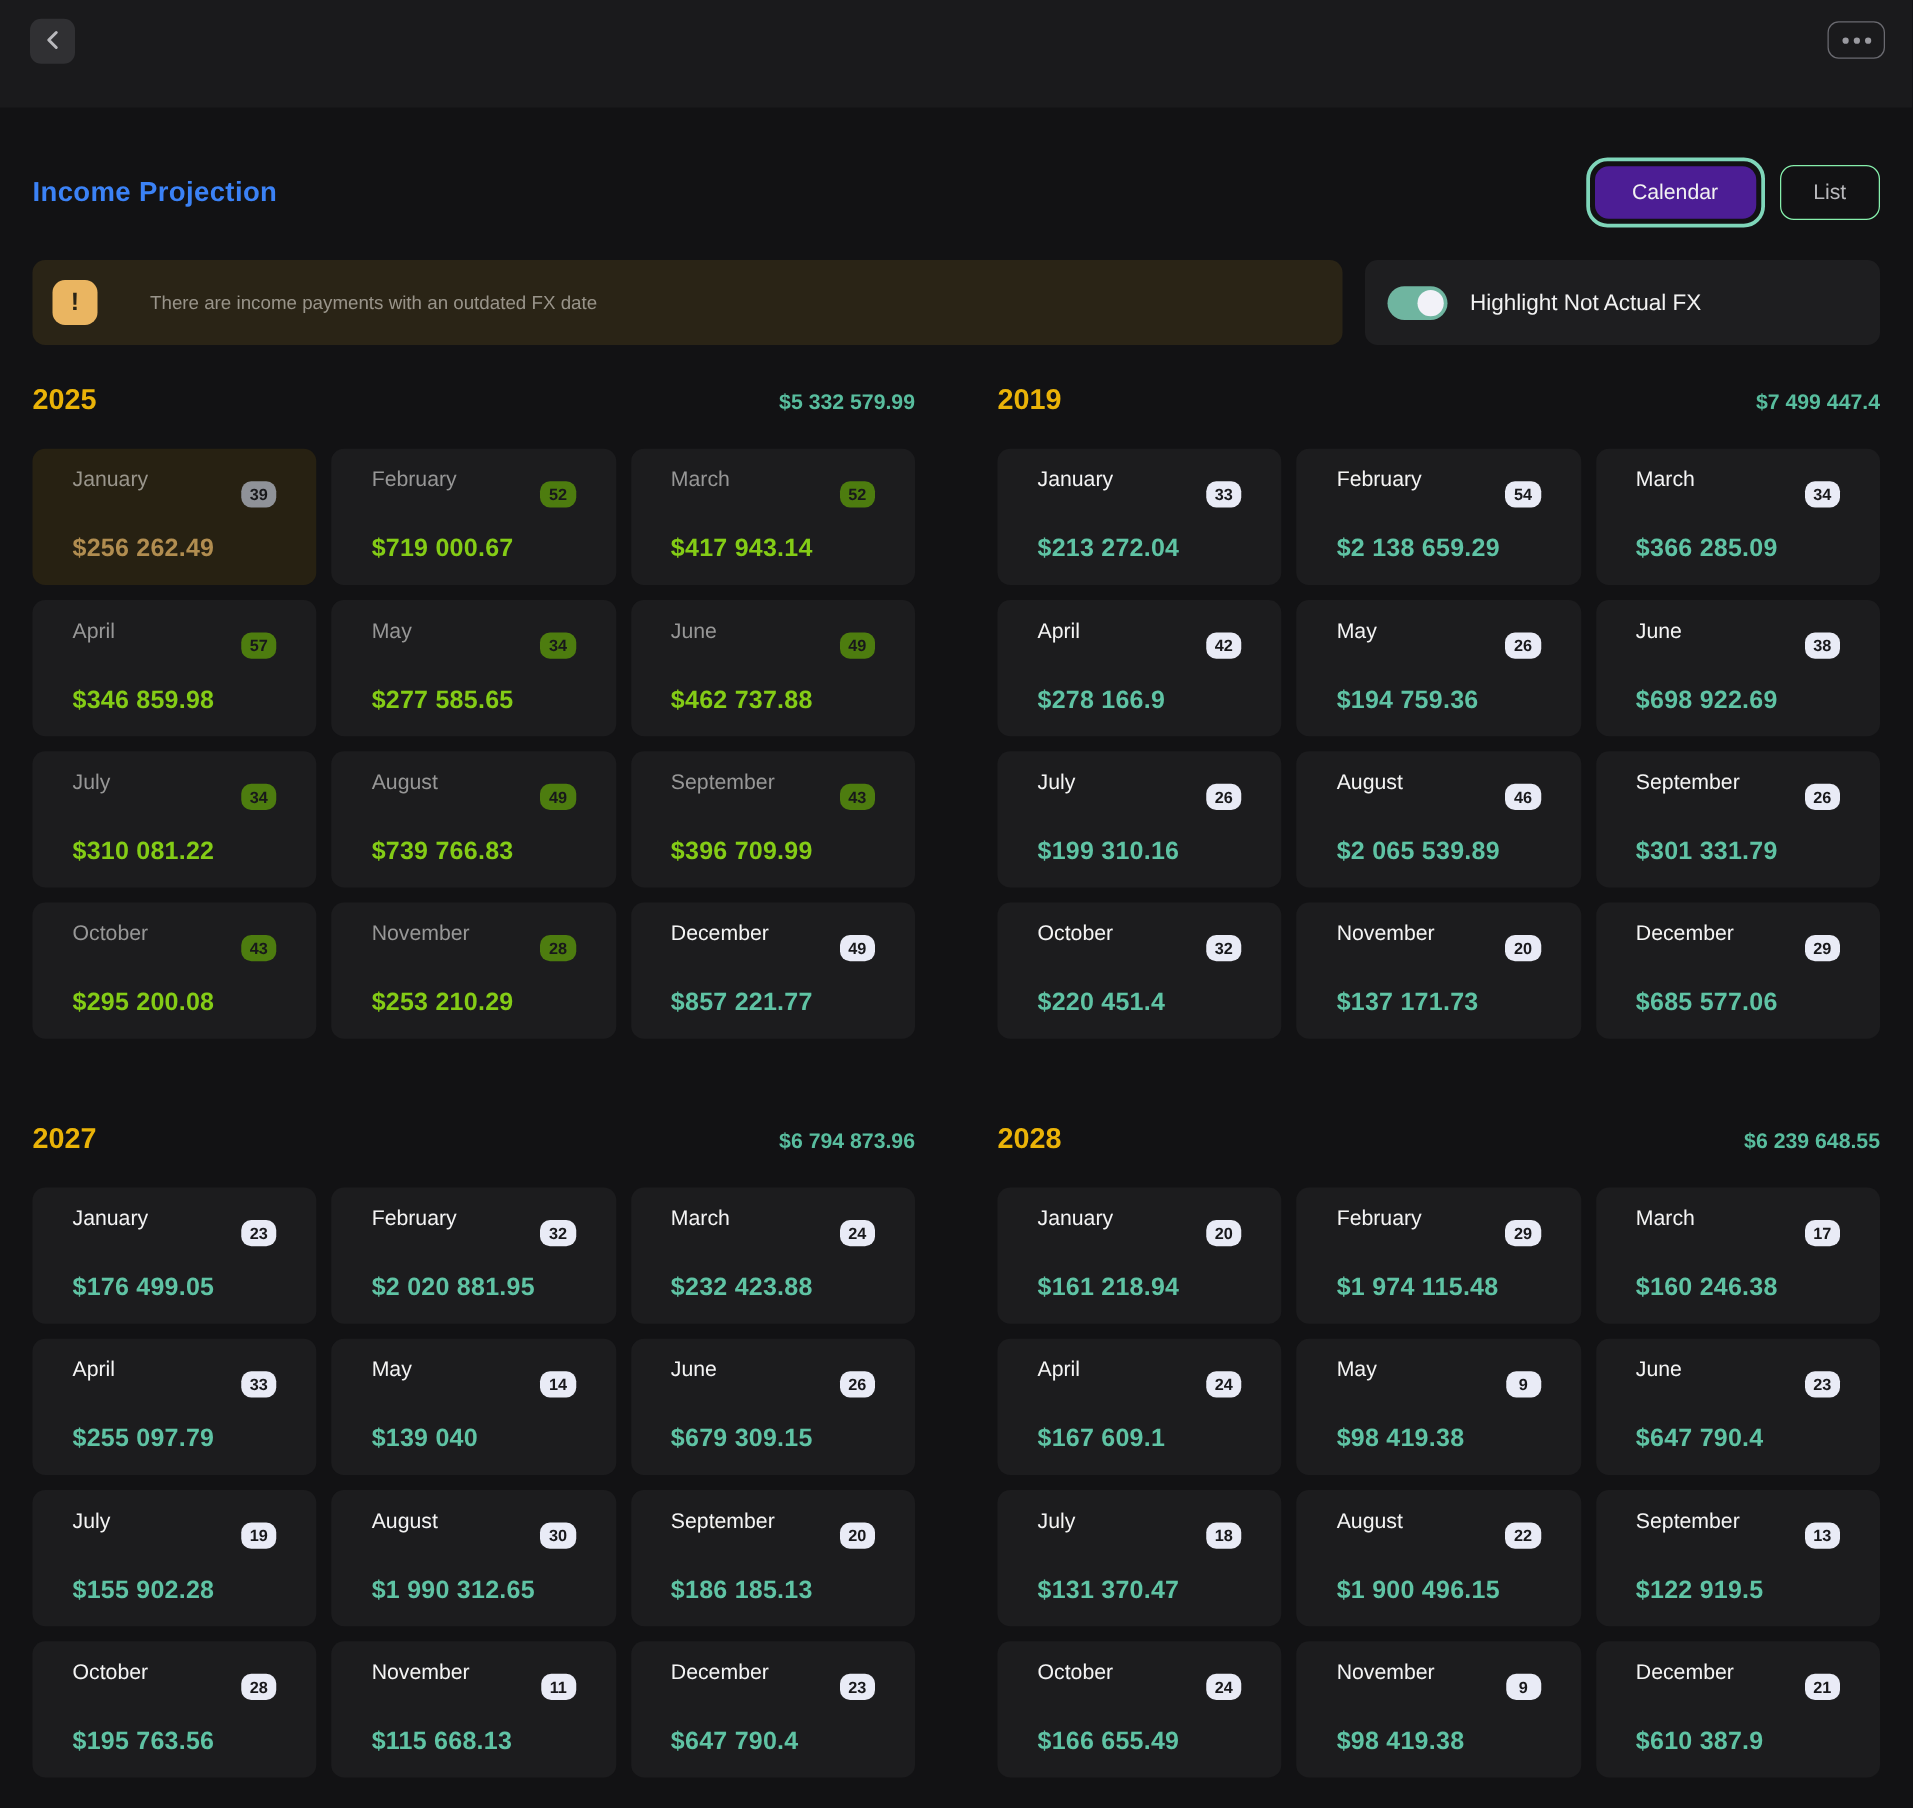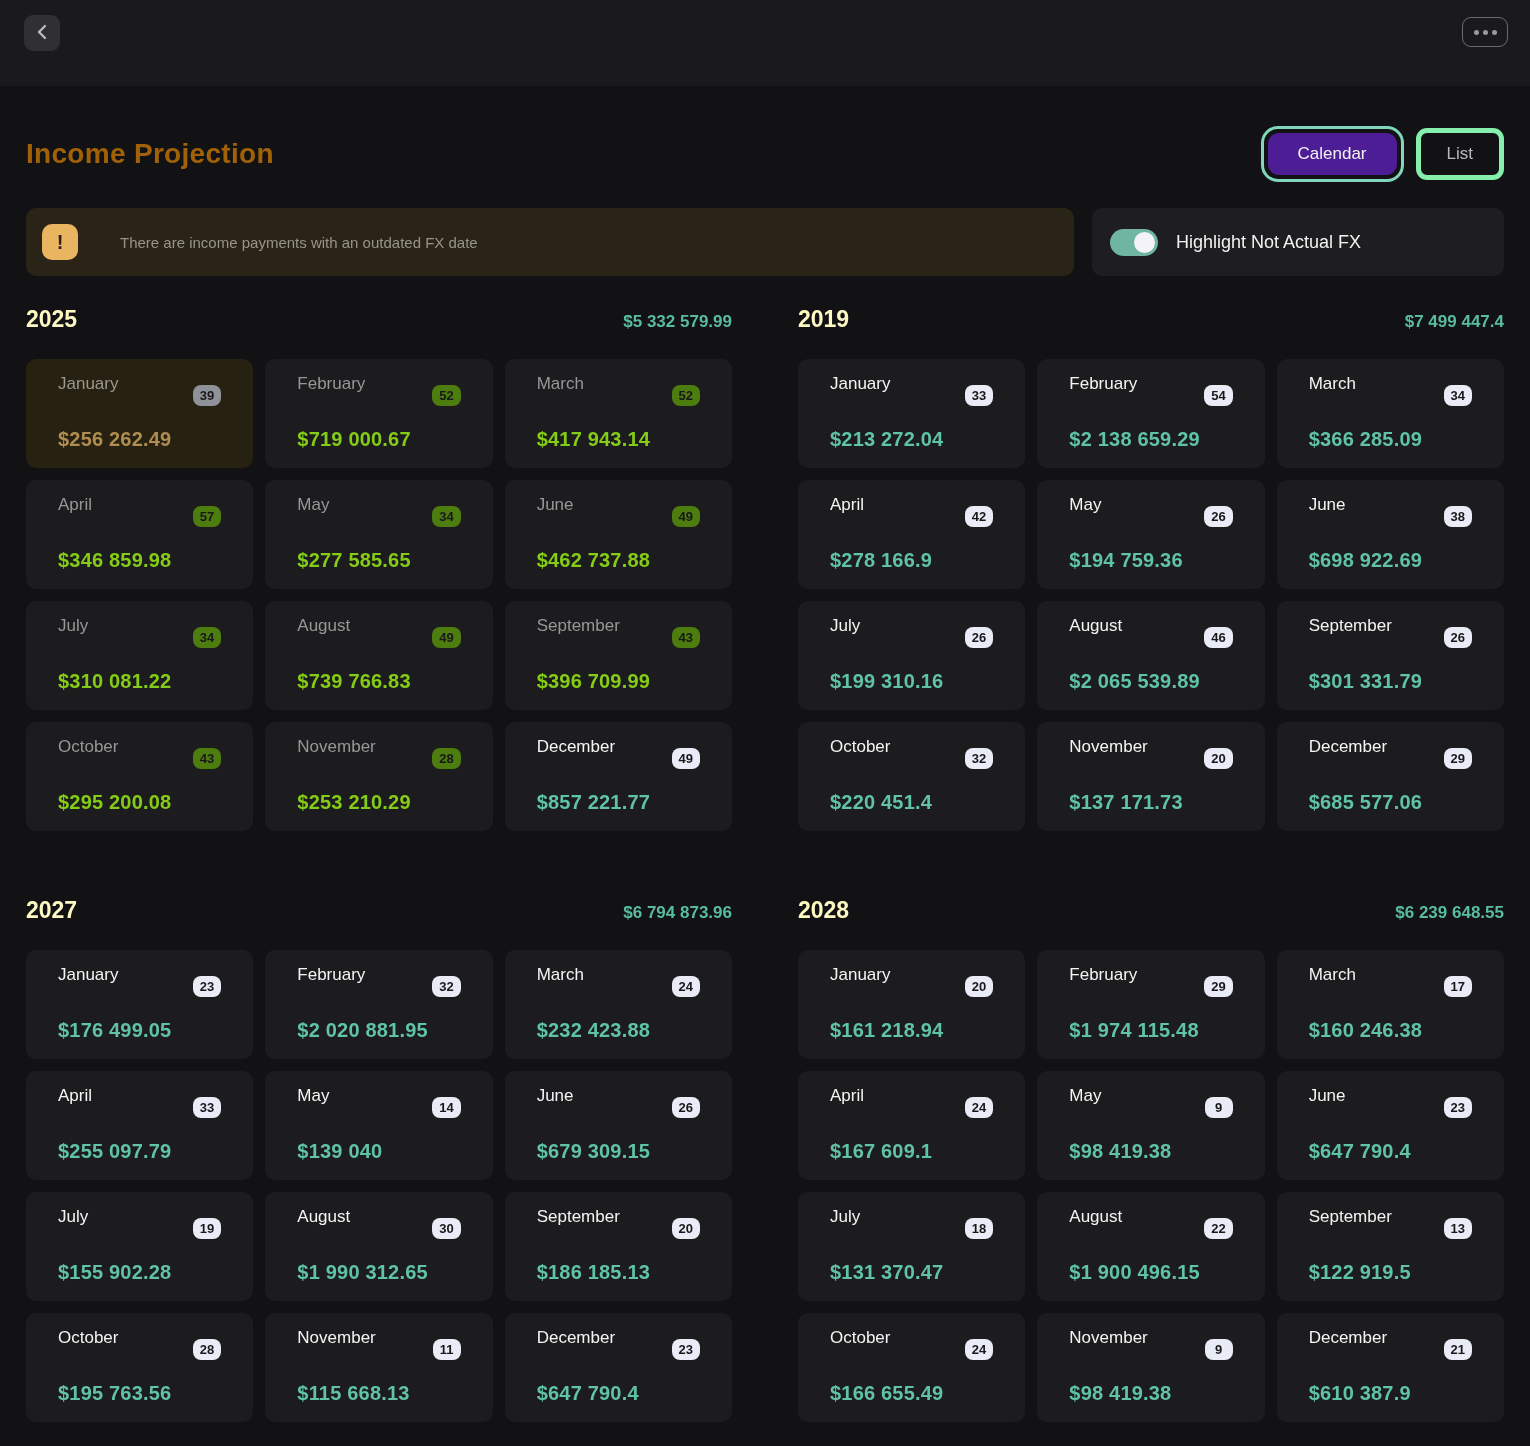--- a/index.html
+++ b/index.html
@@ -12,48 +12,48 @@
   .back-btn { width:36px; height:36px; background:#303033; border:none; border-radius:9px;
               display:flex; align-items:center; justify-content:center; cursor:pointer; }
   .more-btn { width:46px; height:30px; margin-top:2px; background:transparent;
               border:1.5px solid #6a6a70; border-radius:9px; display:flex; gap:4px;
               align-items:center; justify-content:center; cursor:pointer; }
   .more-btn i { width:5px; height:5px; border-radius:50%; background:#9a9aa0; }
 
   
   .main { padding:0 26px; }
   .header-row { margin-top:40px; display:flex; align-items:center; justify-content:space-between; }
-  .page-title { color:#a16207; font-size:28px; font-weight:800; letter-spacing:.3px; }
+  .page-title { color:#3b82f6; font-size:22px; font-weight:800; letter-spacing:.3px; }
 
   .view-toggle { display:flex; align-items:center; gap:12px; }
   .cal-ring { border:3px solid #7fd6ba; border-radius:17px; padding:4px; }
   .cal-btn { background:#4c1d95; color:#f2f2f2; font-size:17px; border:none; border-radius:11px;
              padding:11px 30px; cursor:pointer; font-family:inherit; }
-  .list-btn { background:transparent; color:#b9b9bd; font-size:17px; border:5px solid #86efac;
+  .list-btn { background:transparent; color:#b9b9bd; font-size:17px; border:1px solid #86efac;
               border-radius:11px; padding:11px 26px; cursor:pointer; font-family:inherit; }
 
   .banner-row { margin-top:26px; display:flex; gap:18px; }
   .warn-banner { flex:1; height:68px; background:#2a2416; border-radius:10px; display:flex;
                  align-items:center; gap:22px; padding:0 16px; }
   .warn-icon { width:36px; height:36px; background:#eab561; border-radius:10px; color:#2a2416;
                font-weight:800; font-size:20px; display:flex; align-items:center; justify-content:center; }
   .warn-text { color:#99948a; font-size:15px;margin-left:20px; }
 
   .fx-card { width:412px; height:68px; background:#1e1e20; border-radius:10px; display:flex;
              align-items:center; gap:18px; padding:0 18px; }
   .switch { width:48px; height:27px; background:#6fb5a0; border-radius:14px; position:relative;
             cursor:pointer; flex:0 0 auto; }
   .switch .knob { position:absolute; top:3px; right:3px; width:21px; height:21px;
                   border-radius:50%; background:#f2f2f8; }
   .fx-label { color:#f2f2f2; font-size:18px; }
 
   
   .years { margin-top:30px; display:grid; grid-template-columns:1fr 1fr; column-gap:66px; row-gap:66px; }
   .year-head { display:flex; align-items:baseline; justify-content:space-between; margin-bottom:26px; }
-  .year-label { color:#fef9c3; font-size:23px; font-weight:700; }
+  .year-label { color:#eab308; font-size:23px; font-weight:700; }
   .year-total { color:#58bd9e; font-size:17px; font-weight:600; }
 
   .months { display:grid; grid-template-columns:repeat(3,1fr); gap:12px; }
   .month-card { height:109px; background:#1c1c1e; border-radius:10px; padding:15px 32px;
                 cursor:pointer; }
   .month-top { display:flex; align-items:flex-start; justify-content:space-between; }
   .month-name { font-size:17px; color:#f4f4f4; }
   .month-badge { min-width:28px; padding:3px 7px; border-radius:8px; background:#e9ebf6;
                  color:#18181b; font-size:13px; font-weight:600; text-align:center;margin-top:11px; }
   .month-amount { margin-top:22px; font-size:20px; font-weight:700; color:#5fc3a4; letter-spacing:.2px; }

